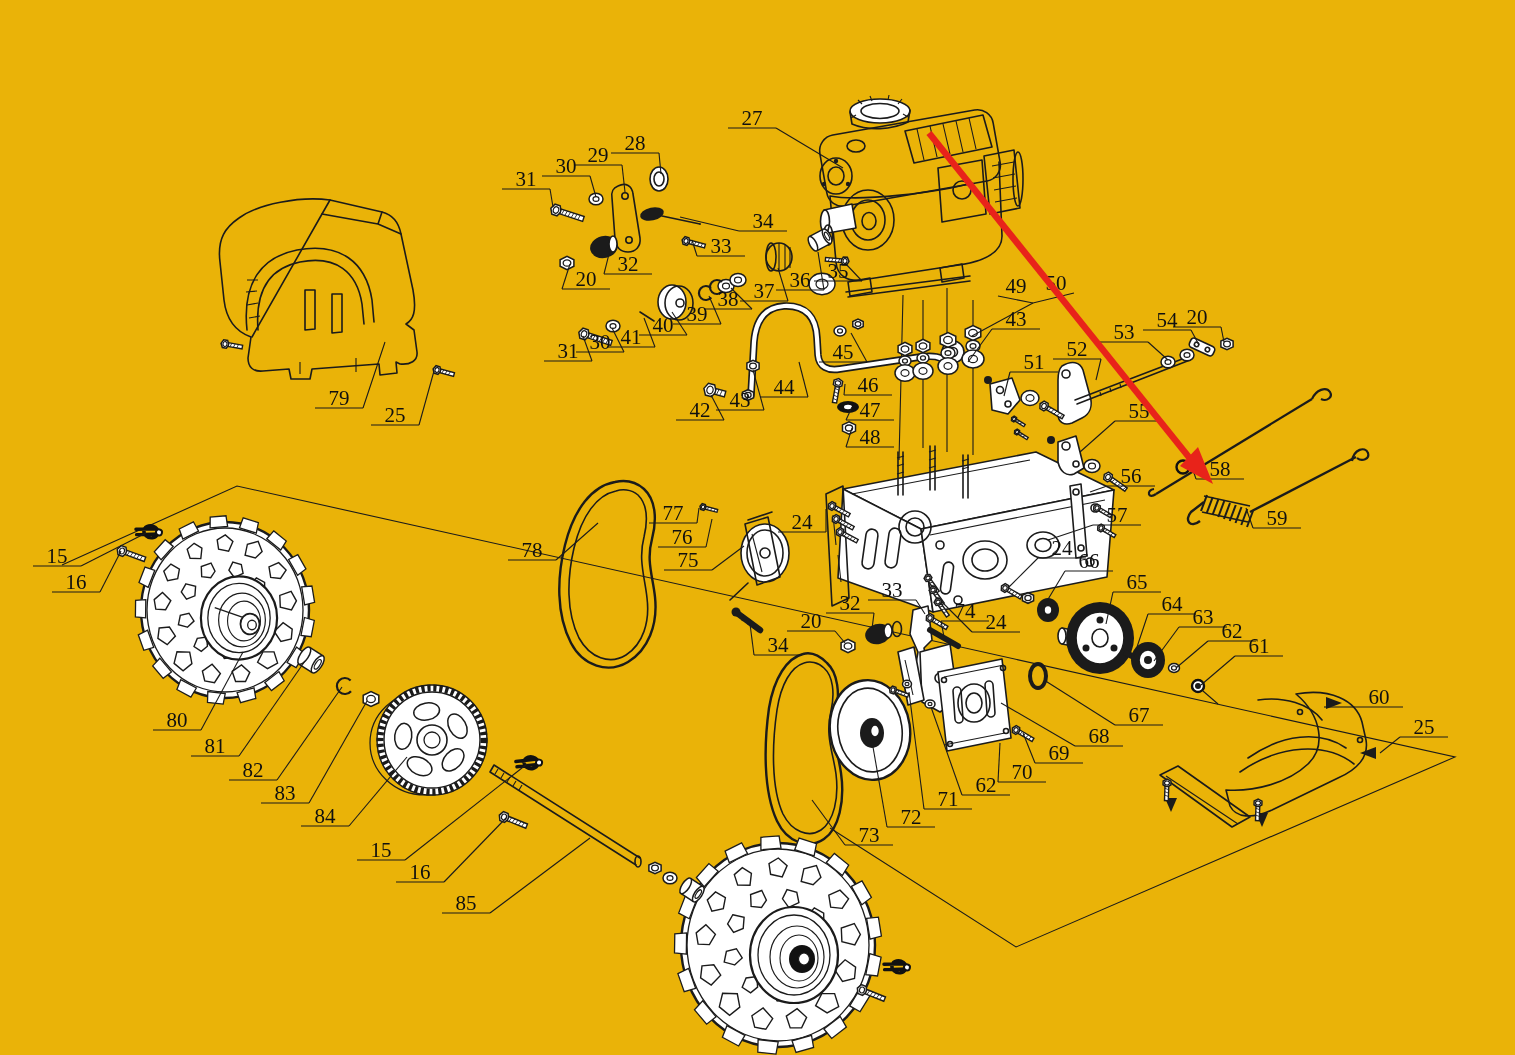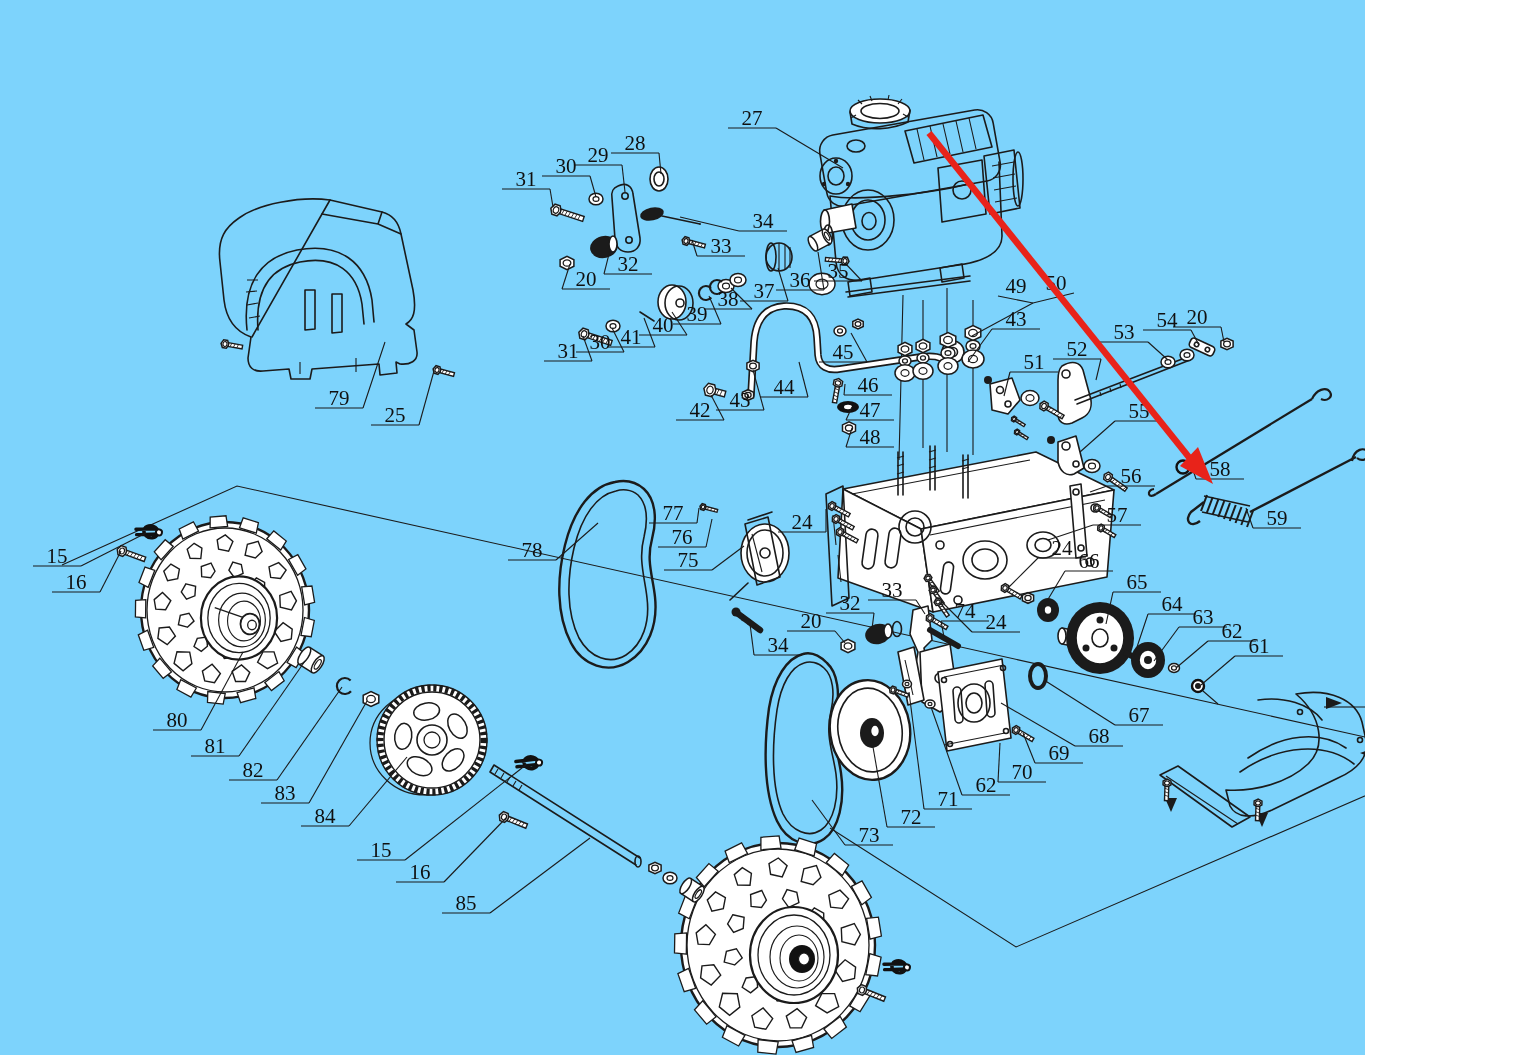--- a/index.html
+++ b/index.html
@@ -1,16 +1,16 @@
 <!DOCTYPE html>
 <html><head>
 <meta charset="utf-8">
 <style>
   html,body{margin:0;padding:0;background:#ffffff;}
-  .stage{position:relative;width:1365px;height:1055px;background:#7dd3fc;overflow:hidden;
+  .stage{position:relative;width:1515px;height:1055px;background:#eab308;overflow:hidden;
          font-family:"Liberation Serif",serif;}
   svg{display:block}
   .ln{stroke:#1b1b1b;fill:none;stroke-width:1.6;stroke-linejoin:round;stroke-linecap:round;}
   .ln2{stroke:#1b1b1b;fill:none;stroke-width:2.4;stroke-linejoin:round;stroke-linecap:round;}
   .thin{stroke:#1b1b1b;fill:none;stroke-width:1.1;}
   .wfill{fill:#ffffff;}
   .blk{fill:#1b1b1b;stroke:none;}
   text.plbl{font:21px "Liberation Serif",serif;fill:#101010;text-anchor:middle;}
 </style>
 </head>

